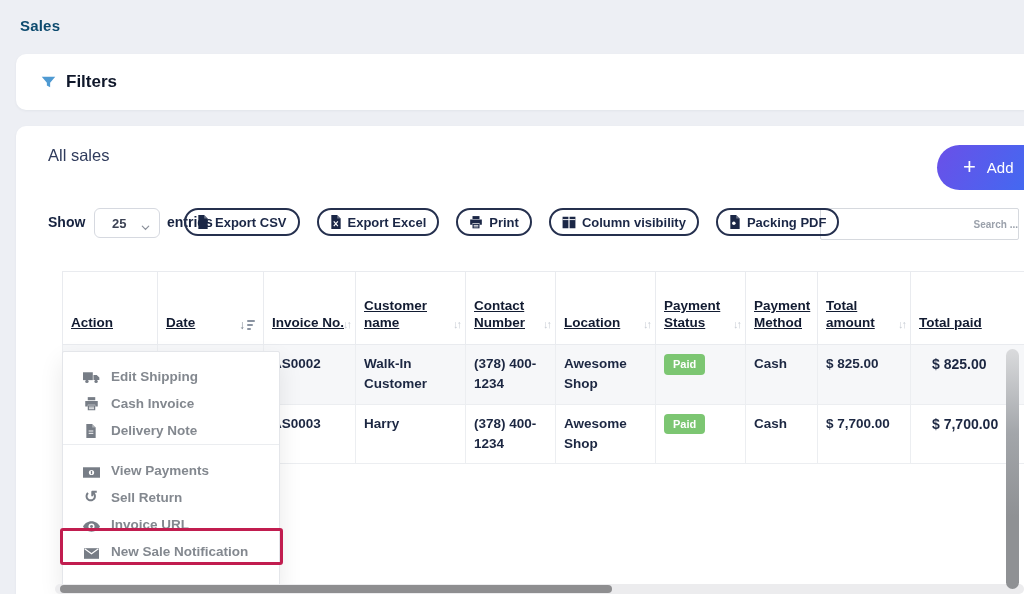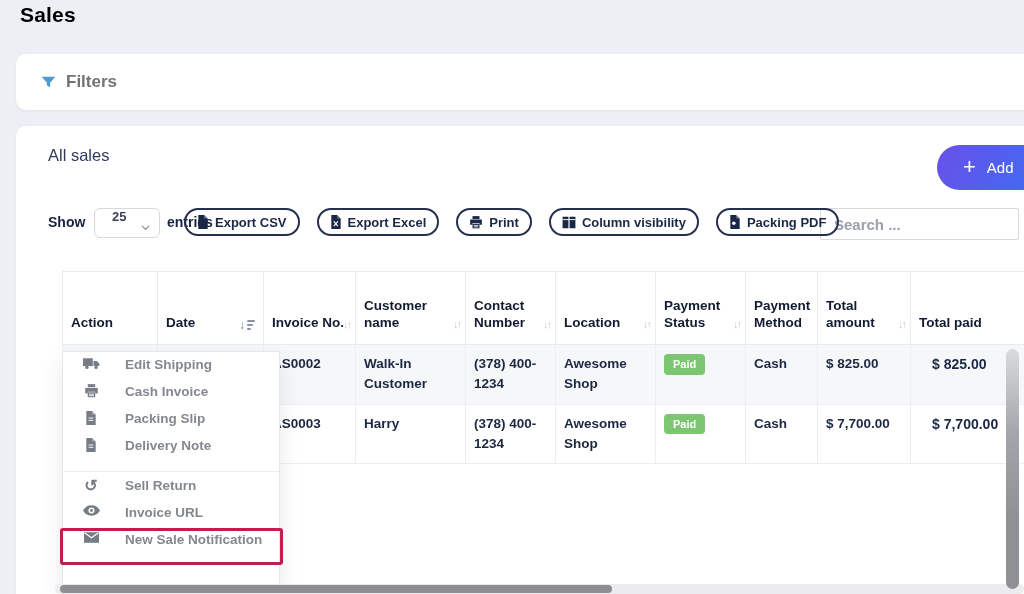--- a/index.html
+++ b/index.html
@@ -1,72 +1,72 @@
 <!DOCTYPE html>
 <html><head>
 <meta charset="utf-8">
 <style>
   * { margin:0; padding:0; box-sizing:border-box; }
   html,body { background:#e9ecf1; }
   body { font-family:"Liberation Sans", sans-serif; }
   .stage { position:relative; width:1024px; height:594px; overflow:hidden; background:#edeff4; }
 
-  .page-title { position:absolute; left:20px; top:3px; font-size:21px; font-weight:800; color:#000000; letter-spacing:.2px; }
+  .page-title { position:absolute; left:20px; top:17px; font-size:15px; font-weight:800; color:#0c4a6e; letter-spacing:.2px; }
 
   .card { position:absolute; background:#fff; border-radius:10px; box-shadow:0 1px 3px rgba(20,30,60,.05); }
   .filters-card { left:16px; top:54px; width:1040px; height:56px; display:flex; align-items:center; padding-left:24px; }
-  .filters-head { display:flex; align-items:center; gap:9px; color:#737373; font-size:17px; font-weight:600; cursor:pointer; }
+  .filters-head { display:flex; align-items:center; gap:9px; color:#0f172a; font-size:17px; font-weight:600; cursor:pointer; }
   .filters-head svg { display:block; }
 
   .main-card { left:16px; top:126px; width:1040px; height:520px; }
   .all-sales { position:absolute; left:32px; top:20px; font-size:16.5px; color:#2f3b5c; font-weight:500; }
 
   .add-btn { position:absolute; left:921px; top:19px; width:118px; height:45px; border-radius:23px;
     background:linear-gradient(120deg,#6a50e8 0%,#3e6cf2 90%); color:#fff; display:flex; align-items:center;
     justify-content:flex-start; padding-left:26px; gap:11px; border:none; cursor:pointer; }
   .add-btn .plus { font-size:22px; font-weight:300; line-height:1; margin-top:-2px; }
   .add-btn .lbl { font-size:15px; font-weight:400; }
 
   .show-label { position:absolute; left:32px; top:88px; font-size:14px; font-weight:800; color:#16223f; }
   .entries-label { position:absolute; left:151px; top:88px; font-size:14px; font-weight:800; color:#16223f; z-index:1; }
   .page-select { position:absolute; left:78px; top:82px; width:66px; height:30px; background:#fff;
-    border:1px solid #d6d9e0; border-radius:6px; display:flex; align-items:flex-start; padding-left:17px; cursor:pointer; }
+    border:1px solid #d6d9e0; border-radius:6px; display:flex; align-items:center; padding-left:17px; cursor:pointer; }
   .page-select .val { font-size:13px; font-weight:700; color:#3c4254; }
   .page-select .chev { position:absolute; right:8px; top:10px; color:#8a8f9a; }
 
   .btn-row { position:absolute; left:168px; top:82px; display:flex; gap:17px; z-index:2;align-items:flex-end; }
   .dt-btn { height:28px; display:flex; align-items:center; gap:6px; padding:0 11px; background:transparent;
     border:2px solid #25304e; border-radius:15px; color:#1b2746; font-size:13px; font-weight:800;
     font-family:"Liberation Sans",sans-serif; cursor:pointer; white-space:nowrap; }
   .dt-btn svg { display:block; }
 
   .search-box { position:absolute; left:804px; top:82px; width:199px; height:32px; border:1px solid #d6d9de;
-    border-radius:2px; padding-left:13px; font-size:15px; font-weight:600; color:#3c4254; background:#fff;
-    font-family:"Liberation Sans",sans-serif; }
+    border-radius:2px; padding-left:13px; font-size:10px; font-weight:600; color:#3c4254; background:#fff;
+    font-family:"Liberation Sans",sans-serif;text-align:right; }
   .search-box::placeholder { color:#9ba1ab; opacity:1; }
 
   .table-wrap { position:absolute; left:46px; top:145px; width:962px; }
   table.sales { border-collapse:collapse; table-layout:fixed; width:962px; }
   .sales th { vertical-align:bottom; text-align:left; padding:0 8px 12px 8px; font-size:13.5px; font-weight:800;
-    color:#121b31; line-height:1.3; border:1px solid #e9ebef; background:#fff; height:73px; position:relative; }
+    color:#121b31; line-height:1.3; border:1px solid #e9ebef; background:#fff; height:73px; position:relative;text-decoration:underline; }
   .sales td { padding:9px 8px; font-size:13.5px; font-weight:700; color:#1c2742; border:1px solid #eceef1;
     vertical-align:top; line-height:1.5; height:53px; }
   tr.striped td { background:#f6f7f9; }
   .sort-both { position:absolute; right:5px; bottom:13px; font-size:11px; font-weight:700; color:#c8cdd5; letter-spacing:-2px; }
   .sort-amount { position:absolute; right:8px; bottom:13px; display:flex; gap:2px; align-items:flex-start; color:#79828f; }
   .sort-amount .ar { font-size:12px; font-weight:800; line-height:1; }
   .sort-amount .bars { display:flex; flex-direction:column; gap:2px; margin-top:1px; }
   .sort-amount .bars i { display:block; height:2px; background:#8a93a1; border-radius:1px; }
   .sort-amount .bars i:nth-child(1){ width:8px; } .sort-amount .bars i:nth-child(2){ width:6px; } .sort-amount .bars i:nth-child(3){ width:4px; }
   .badge-paid { display:inline-block; background:#7cc672; color:#fff; border-radius:4px; padding:2px 9px;
     font-size:11px; font-weight:800;text-align:right; }
 
   .action-menu { position:absolute; left:46px; top:225px; width:218px; height:237px; background:#fff;
     border:1px solid #e4e6ea; border-radius:2px; box-shadow:0 10px 24px rgba(0,0,0,.09); padding-top:5px; z-index:5; }
-  .menu-item { height:27px; display:flex; align-items:flex-start; padding-left:18px; gap:24px; color:#83888f;
+  .menu-item { height:27px; display:flex; align-items:flex-end; padding-left:18px; gap:10px; color:#83888f;
     font-size:13.5px; font-weight:700; cursor:pointer; white-space:nowrap; }
   .menu-item .mi { width:20px; display:flex; justify-content:center; color:#777d86; }
   .menu-item .mi svg { display:block; }
   .menu-item .mi .glyph { font-size:16px; font-weight:700; line-height:1; }
   .menu-divider { border-top:1px solid #ebedf0; margin:6px 0; }
   .highlight-box { position:absolute; left:-3px; top:176px; width:223px; height:37px; border:3px solid #c11d4f;
     border-radius:3px; pointer-events:none; z-index:6; }
 
   .hscroll-track { position:absolute; left:55px; top:584px; width:969px; height:10px; background:#ececee;
     border-radius:6px; z-index:8; }
@@ -261,33 +261,33 @@
         <span>Cash Invoice</span>
       </div>
       <div class="menu-item">
         <span class="mi">
             <svg width="12" height="14" viewBox="0 0 20 24" fill="#777d86">
               <path d="M2 0h10l6 6v18H2z"></path>
               <path d="M12 0v6h6" fill="#fff" opacity=".4"></path>
               <path d="M6 12h8M6 16h8" stroke="#fff" stroke-width="1.6"></path>
             </svg>
           </span>
-        <span>Packing Slip</span>
-      </div>
-      <div class="menu-item">
-        <span class="mi">
-            <svg width="12" height="14" viewBox="0 0 20 24" fill="#777d86">
-              <path d="M2 0h10l6 6v18H2z"></path>
-              <path d="M12 0v6h6" fill="#fff" opacity=".4"></path>
-              <path d="M6 12h8M6 16h8" stroke="#fff" stroke-width="1.6"></path>
-            </svg>
-          </span>
         <span>Delivery Note</span>
       </div>
       <div class="menu-divider"></div>
+      <div class="menu-item">
+        <span class="mi">
+            <svg width="17" height="11" viewBox="0 0 26 16" fill="#777d86">
+              <path d="M0 0h26v16H0z"></path>
+              <circle cx="13" cy="8" r="4" fill="#fff"></circle>
+              <path d="M12 5.5h2v5h-2z" fill="#777d86"></path>
+            </svg>
+          </span>
+        <span>View Payments</span>
+      </div>
       <div class="menu-item">
         <span class="mi">
             <span class="glyph">↺</span>
           </span>
         <span>Sell Return</span>
       </div>
       <div class="menu-item">
         <span class="mi">
             <svg width="17" height="11" viewBox="0 0 26 16" fill="#777d86">
               <path d="M13 0C7 0 2.4 3.6 0 8c2.4 4.4 7 8 13 8s10.6-3.6 13-8C23.6 3.6 19 0 13 0z"></path>

